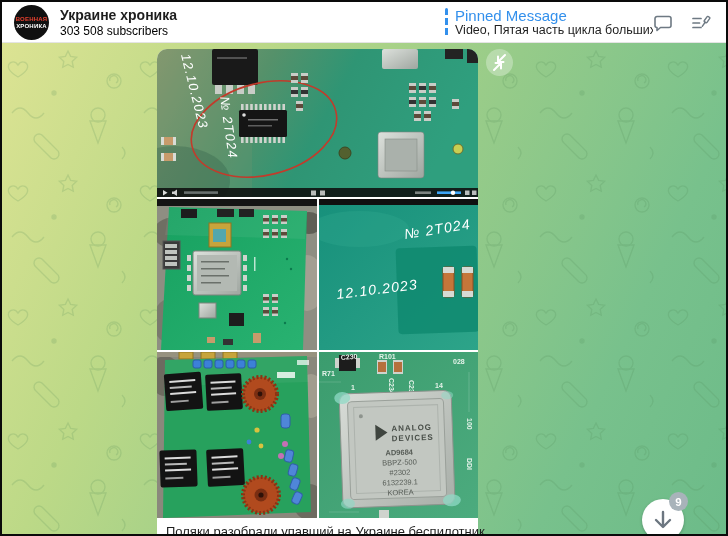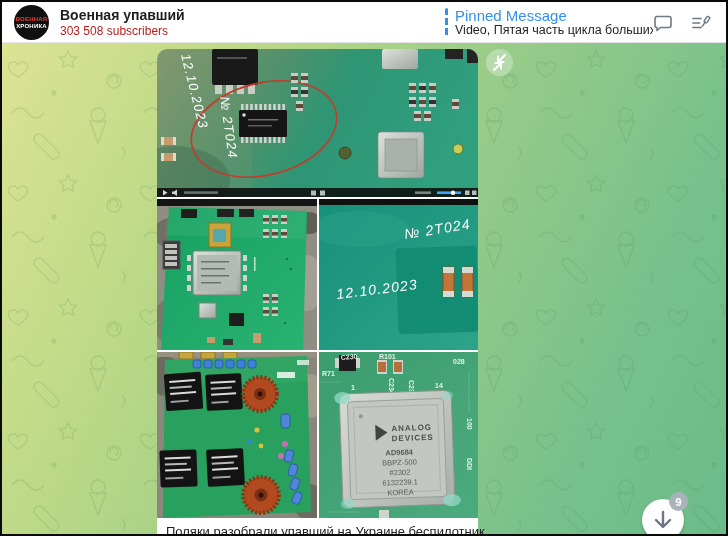--- a/index.html
+++ b/index.html
@@ -15,21 +15,21 @@
     background:#fff; border-bottom:1px solid #e4e4e4; z-index:10;
   }
   .avatar {
     position:absolute; left:12px; top:3px; width:35px; height:35px;
     border-radius:50%; background:#101010; display:flex; flex-direction:column;
     align-items:center; justify-content:center; line-height:6.5px;
   }
   .avatar .l1 { color:#e8402f; font-size:6px; font-weight:700; letter-spacing:.2px; }
   .avatar .l2 { color:#ffffff; font-size:6px; font-weight:700; letter-spacing:.2px; }
   .chan-title { position:absolute; left:58px; top:5px; font-size:14px; font-weight:700; color:#1d1d1d; }
-  .chan-subs  { position:absolute; left:58px; top:22px; font-size:12px; color:#b91c1c;text-align:center; }
+  .chan-subs  { position:absolute; left:58px; top:22px; font-size:12px; color:#000000;text-align:center; }
   .pinned { position:absolute; left:443px; top:5px; height:31px; }
   .pinned-bar {
     position:absolute; left:0; top:1px; width:3px; height:29px; border-radius:2px;
     background:repeating-linear-gradient(to bottom,#3390ec 0 7.5px,rgba(51,144,236,0) 7.5px 10px);
   }
   .pinned-label { position:absolute; left:10px; top:0; font-size:15px; font-weight:500; color:#3390ec; white-space:nowrap; }
   .pinned-preview { position:absolute; left:10px; top:16px; font-size:12.5px; color:#1f1f1f; white-space:nowrap; max-width:198px; overflow:hidden; }
   .hicon { position:absolute; top:11px; width:20px; height:20px; cursor:pointer; }
   .hicon.comment { left:651px; }
   .hicon.pinlist { left:689px; }
@@ -69,21 +69,21 @@
 </head>
 <body>
 
 <div class="screen">
 
   <div class="header">
     <div class="avatar">
       <span class="l1">ВОЕННАЯ</span>
       <span class="l2">ХРОНИКА</span>
     </div>
-    <div class="chan-title">Военная упавший</div>
+    <div class="chan-title">Украине хроника</div>
     <div class="chan-subs">303 508 subscribers</div>
 
     <div class="pinned">
       <div class="pinned-bar"></div>
       <div class="pinned-label">Pinned Message</div>
       <div class="pinned-preview">Video, Пятая часть цикла больших…</div>
     </div>
 
     <div class="hicon comment">
       <svg width="20" height="20" viewBox="0 0 20 20">

